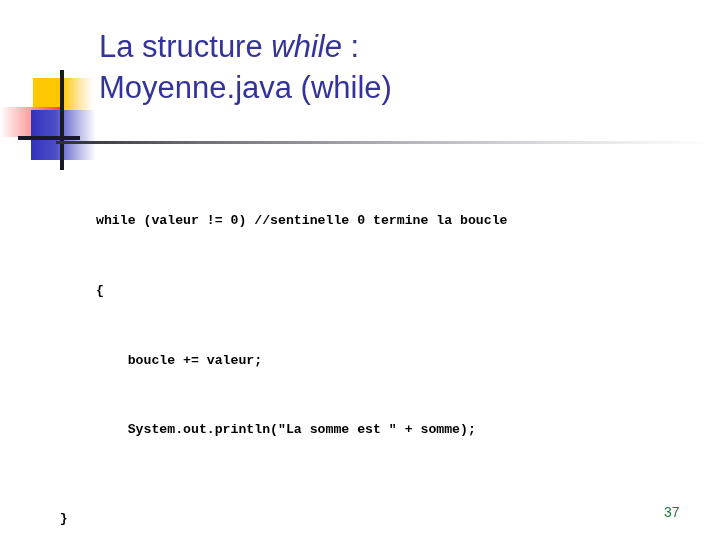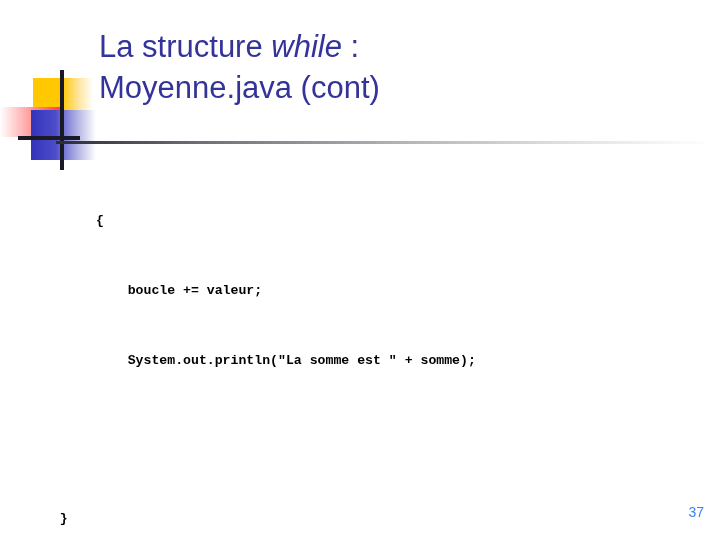--- a/index.html
+++ b/index.html
@@ -130,47 +130,48 @@
     white-space: pre;
   }
   #braces .line { white-space: pre; height: 23.2px; }
 
   
   #page-number {
     position: absolute;
     left: 664px;
     top: 504px;
     width: 40px;
-    text-align: right;
-    color: #3b82f6;
+    text-align: left;
+    color: #15803d;
     font-size: 14px;
     font-family: "Liberation Sans", sans-serif;
   }
 </style>
 </head>
 <body>
 
 <div id="slide">
 
   <div id="logo">
     <div class="sq-yellow"></div>
     <div class="sq-red"></div>
     <div class="sq-blue"></div>
     <div class="bar-h"></div>
     <div class="bar-v"></div>
   </div>
 
   <div id="title">
     <div><span>La structure </span><span class="kw">while</span><span> :</span></div>
-    <div>Moyenne.java  (cont)</div>
+    <div>Moyenne.java  (while)</div>
   </div>
 
   <div id="rule"></div>
 
   <div id="code">
+    <div class="line">while (valeur != 0) //sentinelle 0 termine la boucle</div>
     <div class="line">{</div>
     <div class="line">    boucle += valeur;</div>
     <div class="line">    System.out.println("La somme est " + somme);</div>
     
     
     
     
     
     
     

